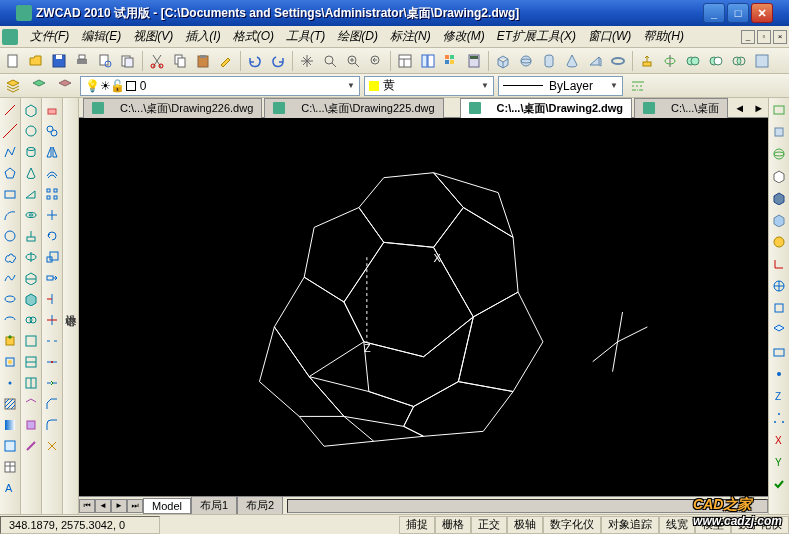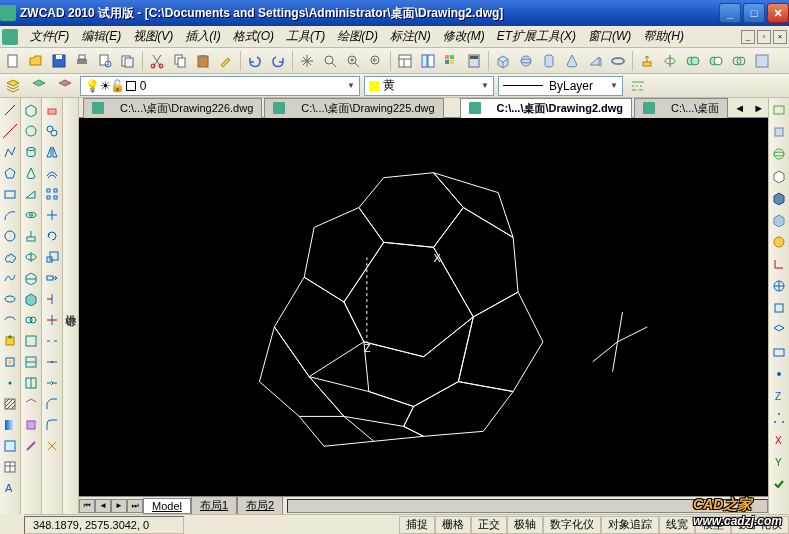--- a/index.html
+++ b/index.html
@@ -1,17 +1,17 @@
 <!DOCTYPE html>
 <html><head>
 <meta charset="utf-8">
 <style>
 * { margin: 0; padding: 0; box-sizing: border-box; font-family: "Microsoft YaHei", Tahoma, sans-serif; }
 body { width: 789px; height: 534px; background: #ECE9D8; overflow: hidden; position: relative; }
-.titlebar { height: 26px; background: linear-gradient(to bottom, #3B77DD, #1C56C4 50%, #0D3FA3); display: flex; align-items: center; padding: 0 0; color: #fff; font-size: 12px; }
+.titlebar { height: 26px; background: linear-gradient(to bottom, #3B77DD, #1C56C4 50%, #0D3FA3); display: flex; align-items: center; padding: 0 16px; color: #fff; font-size: 12px; }
 .titlebar .icon { width: 16px; height: 16px; background: #4A8; margin-right: 4px; border-radius: 2px; }
 .titlebar .title { flex: 1; font-weight: bold; text-shadow: 1px 1px 0 #003; }
 .winbtns { display: flex; gap: 2px; }
 .winbtn { width: 22px; height: 20px; border-radius: 3px; display: flex; align-items: center; justify-content: center; font-size: 11px; font-weight: bold; color: #fff; }
 .winbtn.min, .winbtn.max { background: linear-gradient(#5A9AE8, #2A6AC8); border: 1px solid #1A4A98; }
 .winbtn.close { background: linear-gradient(#E88A5A, #C83A2A); border: 1px solid #981A1A; }
 .menubar { height: 22px; background: #ECE9D8; display: flex; align-items: center; padding: 0 2px; font-size: 12px; border-bottom: 1px solid #C0BCA8; }
 .menubar .appicon { width: 16px; height: 16px; background: #4A8; margin-right: 6px; border-radius: 2px; }
 .menuitem { padding: 2px 6px; cursor: pointer; font-style: italic; }
 .menubar .mdi { margin-left: auto; display: flex; gap: 2px; }
@@ -30,25 +30,25 @@
 .vbtn svg { width: 14px; height: 14px; }
 .vtoolcol.vert-text { writing-mode: vertical-rl; font-size: 11px; padding: 4px 0; color: #333; }
 .canvas-wrap { flex: 1; display: flex; flex-direction: column; background: #808080; }
 .tabstrip-top { height: 20px; background: #ECE9D8; display: flex; align-items: center; border-bottom: 1px solid #888; font-size: 11px; }
 .doctab { padding: 2px 8px; background: #D4D0C8; border: 1px solid #888; border-bottom: none; margin-right: 2px; display: flex; align-items: center; gap: 16px; cursor: pointer; white-space: nowrap; }
 .doctab.active { background: #FFF; font-weight: bold; margin-left: 14px; }
 .doctab .dicon { width: 12px; height: 12px; background: #4A8; border-radius: 1px; }
 .canvas { flex: 1; background: #000; position: relative; overflow: hidden; }
 .hscroll { height: 18px; background: #ECE9D8; display: flex; align-items: center; font-size: 11px; border-top: 1px solid #888; }
 .hscroll .navbtn { width: 16px; height: 14px; border: 1px solid #888; background: #D4D0C8; display: flex; align-items: center; justify-content: center; font-size: 8px; cursor: pointer; }
-.hscroll .modtab { padding: 1px 8px; border: 1px solid #888; background: #fff; cursor: pointer; text-decoration: underline; }
+.hscroll .modtab { padding: 1px 8px; border: 1px solid #888; background: #fff; cursor: pointer; }
 .hscroll .modtab.inactive { background: #D4D0C8; }
 .hscroll .track { flex: 1; height: 14px; background: #D4D0C8; border: 1px inset #888; margin-left: 4px; }
 .rightcol { width: 24px; background: linear-gradient(to right, #F5F3E8, #E5E2D0); border-left: 1px solid #C0BCA8; display: flex; flex-direction: column; align-items: center; padding: 2px 0; gap: 2px; }
-.statusbar { position: absolute; bottom: 0; left: 0; right: 0; height: 20px; background: #ECE9D8; border-top: 1px solid #C0BCA8; display: flex; align-items: center; font-size: 11px; margin-left: 24px; }
+.statusbar { position: absolute; bottom: 0; left: 0; right: 0; height: 20px; background: #ECE9D8; border-top: 1px solid #C0BCA8; display: flex; align-items: center; font-size: 11px; }
 .statusbar .cell { padding: 0 6px; border: 1px solid #C0BCA8; height: 18px; display: flex; align-items: center; cursor: pointer; background: #ECE9D8; }
 .statusbar .coords { border: 1px inset #C0BCA8; padding: 0 8px; height: 18px; display: flex; align-items: center; min-width: 160px; }
 .badge { position: absolute; bottom: 6px; right: 7px; font-size: 14px; font-weight: bold; font-style: italic; color: #FFB030; text-shadow: 1px 1px 0 #000, -1px -1px 0 #000, 1px -1px 0 #000, -1px 1px 0 #000; pointer-events: none; }
 .badge .sub { font-size: 12px; color: #fff; display: block; text-align: right; }
 .wire { stroke: #fff; stroke-width: 1; fill: none; }
 </style>
 </head>
 <body>
 
 <div class="titlebar">

